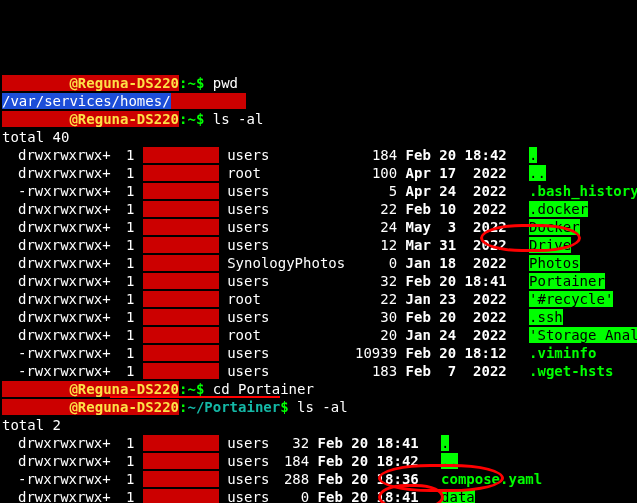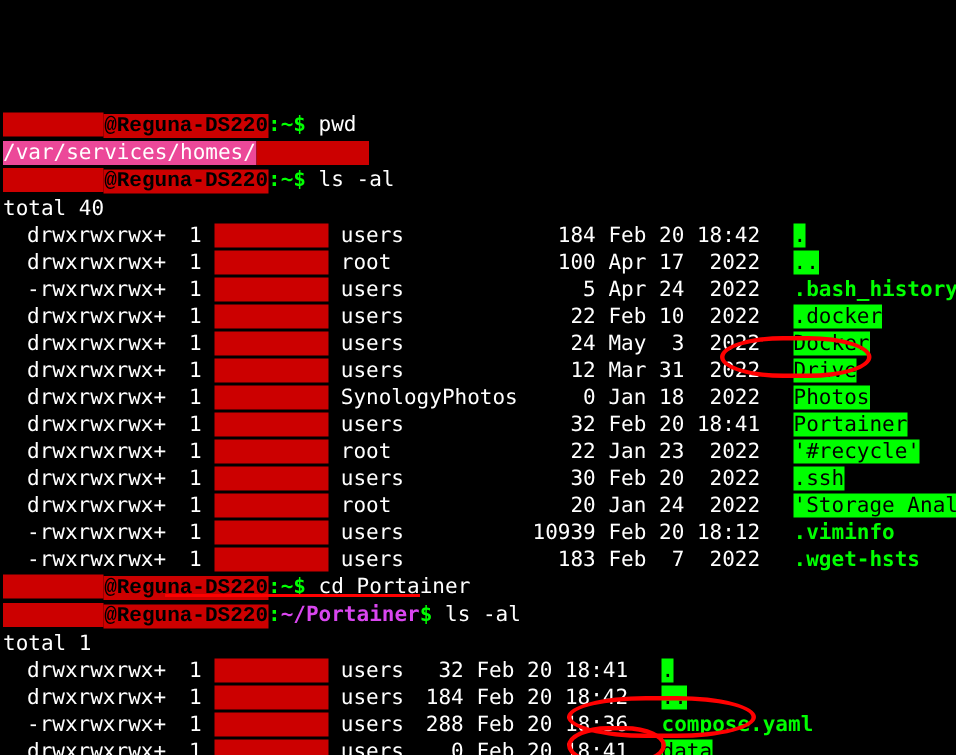--- a/index.html
+++ b/index.html
@@ -8,43 +8,43 @@
     background: #000;
     font-family: "DejaVu Sans Mono", "Consolas", monospace;
     font-size: 14px;
     line-height: 18px;
     color: #aaa;
     width: 637px;
     white-space: pre;
     position: relative;
   }
   .g  { color: #00ff00; font-weight: bold; }      
-  .gb { color: #000000; background: #cc0000; font-weight: bold; font-family: Liberation Mono, monospace; } 
+  .gb { color: #fde047; background: #cc0000; font-weight: bold; } 
   .rb { background: #cc0000; }                     
-  .bd { color: #d946ef; font-weight: bold; }       
+  .bd { color: #14b8a6; font-weight: bold; }       
   .w  { color: #ffffff; }                          
   .hg { color: #000; background: #00ff00; }        
-  .wR { color: #fff; background: #ec4899; }        
+  .wR { color: #fff; background: #1d4ed8; }        
   .circ {
     position: absolute;
     border: 3px solid #ff0000;
     border-radius: 50% / 60%;
     pointer-events: none;
   }
   .uline {
     position: absolute;
     height: 2px;
     background: #ff0000;
     pointer-events: none;
   }
   
   .c-perm  { display:inline-block; width: 90px; margin-left: 16px; }
   .c-links { display:inline-block; width: 18px; text-align:right; }
   .c-group { display:inline-block; width: 120px; }
-  .c-date  { display:inline-block; width: 115px; }
+  .c-date  { display:inline-block; width: 115px; font-weight: bold; }
 </style>
 </head>
 <body>
 
 
 
 <div id="term"><span class="rb">        </span><span class="gb">@Reguna-DS220</span><span class="g">:</span><span class="g">~</span><span class="g">$ </span><span class="w">pwd</span>
 <span class="wR">/var/services/homes/</span><span class="rb">         </span>
 <span class="rb">        </span><span class="gb">@Reguna-DS220</span><span class="g">:</span><span class="g">~</span><span class="g">$ </span><span class="w">ls -al</span>
 <span class="w">total 40</span>
@@ -56,21 +56,21 @@
 <span class="w c-perm">drwxrwxrwx+</span><span class="w"> </span><span class="w c-links">1</span><span class="w"> </span><span class="rb">         </span><span class="w"> </span><span class="w c-group">users</span><span class="w" style="display: inline-block; text-align: right; width: 50px;">12</span><span class="w"> </span><span class="w c-date">Mar 31  2022</span><span class="w"> </span><span class="hg">Drive</span>
 <span class="w c-perm">drwxrwxrwx+</span><span class="w"> </span><span class="w c-links">1</span><span class="w"> </span><span class="rb">         </span><span class="w"> </span><span class="w c-group">SynologyPhotos</span><span class="w" style="display: inline-block; text-align: right; width: 50px;">0</span><span class="w"> </span><span class="w c-date">Jan 18  2022</span><span class="w"> </span><span class="hg">Photos</span>
 <span class="w c-perm">drwxrwxrwx+</span><span class="w"> </span><span class="w c-links">1</span><span class="w"> </span><span class="rb">         </span><span class="w"> </span><span class="w c-group">users</span><span class="w" style="display: inline-block; text-align: right; width: 50px;">32</span><span class="w"> </span><span class="w c-date">Feb 20 18:41</span><span class="w"> </span><span class="hg">Portainer</span>
 <span class="w c-perm">drwxrwxrwx+</span><span class="w"> </span><span class="w c-links">1</span><span class="w"> </span><span class="rb">         </span><span class="w"> </span><span class="w c-group">root</span><span class="w" style="display: inline-block; text-align: right; width: 50px;">22</span><span class="w"> </span><span class="w c-date">Jan 23  2022</span><span class="w"> </span><span class="hg">'#recycle'</span>
 <span class="w c-perm">drwxrwxrwx+</span><span class="w"> </span><span class="w c-links">1</span><span class="w"> </span><span class="rb">         </span><span class="w"> </span><span class="w c-group">users</span><span class="w" style="display: inline-block; text-align: right; width: 50px;">30</span><span class="w"> </span><span class="w c-date">Feb 20  2022</span><span class="w"> </span><span class="hg">.ssh</span>
 <span class="w c-perm">drwxrwxrwx+</span><span class="w"> </span><span class="w c-links">1</span><span class="w"> </span><span class="rb">         </span><span class="w"> </span><span class="w c-group">root</span><span class="w" style="display: inline-block; text-align: right; width: 50px;">20</span><span class="w"> </span><span class="w c-date">Jan 24  2022</span><span class="w"> </span><span class="hg">'Storage Analyzer'</span>
 <span class="w c-perm">-rwxrwxrwx+</span><span class="w"> </span><span class="w c-links">1</span><span class="w"> </span><span class="rb">         </span><span class="w"> </span><span class="w c-group">users</span><span class="w" style="display: inline-block; text-align: right; width: 50px;">10939</span><span class="w"> </span><span class="w c-date">Feb 20 18:12</span><span class="w"> </span><span class="g">.viminfo</span>
 <span class="w c-perm">-rwxrwxrwx+</span><span class="w"> </span><span class="w c-links">1</span><span class="w"> </span><span class="rb">         </span><span class="w"> </span><span class="w c-group">users</span><span class="w" style="display: inline-block; text-align: right; width: 50px;">183</span><span class="w"> </span><span class="w c-date">Feb  7  2022</span><span class="w"> </span><span class="g">.wget-hsts</span>
 <span class="rb">        </span><span class="gb">@Reguna-DS220</span><span class="g">:</span><span class="g">~</span><span class="g">$ </span><span class="w">cd Portainer</span>
 <span class="rb">        </span><span class="gb">@Reguna-DS220</span><span class="g">:</span><span class="bd">~/Portainer</span><span class="g">$ </span><span class="w">ls -al</span>
-<span class="w">total 1</span>
+<span class="w">total 2</span>
 <span class="w c-perm">drwxrwxrwx+</span><span class="w"> </span><span class="w c-links">1</span><span class="w"> </span><span class="rb">         </span><span class="w"> </span><span class="w" style="display: inline-block; width: 50px;">users</span><span class="w" style="display: inline-block; text-align: right; width: 32px;">32</span><span class="w"> </span><span class="w c-date">Feb 20 18:41</span><span class="w"> </span><span class="hg">.</span>
 <span class="w c-perm">drwxrwxrwx+</span><span class="w"> </span><span class="w c-links">1</span><span class="w"> </span><span class="rb">         </span><span class="w"> </span><span class="w" style="display: inline-block; width: 50px;">users</span><span class="w" style="display: inline-block; text-align: right; width: 32px;">184</span><span class="w"> </span><span class="w c-date">Feb 20 18:42</span><span class="w"> </span><span class="hg">..</span>
 <span class="w c-perm">-rwxrwxrwx+</span><span class="w"> </span><span class="w c-links">1</span><span class="w"> </span><span class="rb">         </span><span class="w"> </span><span class="w" style="display: inline-block; width: 50px;">users</span><span class="w" style="display: inline-block; text-align: right; width: 32px;">288</span><span class="w"> </span><span class="w c-date">Feb 20 18:36</span><span class="w"> </span><span class="g">compose.yaml</span>
 <span class="w c-perm">drwxrwxrwx+</span><span class="w"> </span><span class="w c-links">1</span><span class="w"> </span><span class="rb">         </span><span class="w"> </span><span class="w" style="display: inline-block; width: 50px;">users</span><span class="w" style="display: inline-block; text-align: right; width: 32px;">0</span><span class="w"> </span><span class="w c-date">Feb 20 18:41</span><span class="w"> </span><span class="hg">data</span>
 </div>
 
 
 <div class="circ" style="left:480px; top:224px; width:95px; height:22px;"></div>
 <div class="uline" style="left:110px; top:396px; width:170px;"></div>
 <div class="circ" style="left:378px; top:464px; width:120px; height:22px;"></div>

